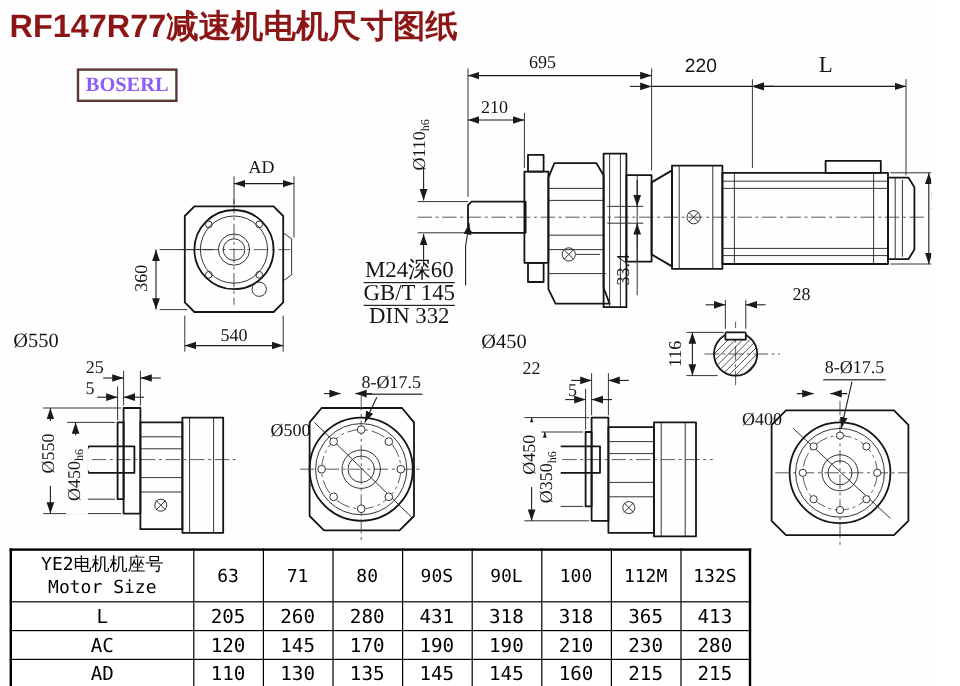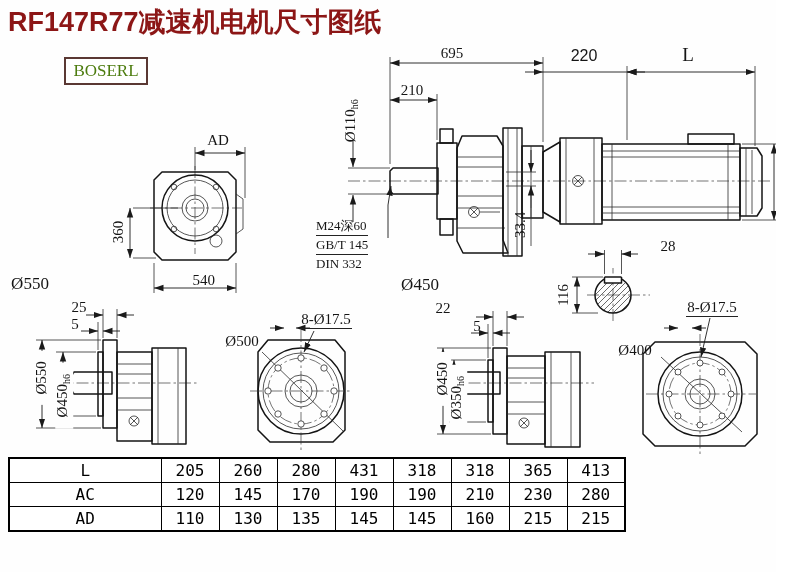--- a/index.html
+++ b/index.html
@@ -2,37 +2,37 @@
 <html><head>
 <meta charset="utf-8">
 <style>
   html,body{margin:0;padding:0;background:#ffffff;}
   .page{position:relative;width:776px;height:572px;background:#fefefe;overflow:hidden;
         font-family:"Liberation Serif", serif;color:#151515;}
   .title{position:absolute;left:8px;top:4px;font-family:"Liberation Sans",sans-serif;
          font-weight:bold;font-size:27px;color:#8c1616;white-space:nowrap;}
   .logo{position:absolute;left:64px;top:57px;width:80px;height:24px;border:2px solid #5a3833;
         display:flex;align-items:center;justify-content:center;background:#fff;}
-  .logo span{font-family:"Liberation Serif",serif;font-weight:normal;font-size:17px;color:#4d7c0f;}
+  .logo span{font-family:"Liberation Serif",serif;font-weight:bold;font-size:17px;color:#8b5cf6;}
   svg{position:absolute;left:0;top:0;}
   .ol{fill:none;stroke:#141414;stroke-width:1.5;stroke-linejoin:round;}
   .tl{fill:none;stroke:#2b2b2b;stroke-width:0.8;}
   .dl{fill:none;stroke:#1a1a1a;stroke-width:0.9;}
   .cl{fill:none;stroke:#3a3a3a;stroke-width:0.7;stroke-dasharray:12 3 2.5 3;}
   .hl{stroke:#2a2a2a;stroke-width:0.7;}
   .hole{fill:#fff;stroke:#2b2b2b;stroke-width:0.8;}
   .lbl{position:absolute;font-size:15px;text-align:center;white-space:nowrap;line-height:1.05;}
   .rot{transform:rotate(-90deg);}
   .wbg{background:#fefefe;padding:0 2px;}
   .big{font-size:17px;}
   .bold220{font-family:"Liberation Sans",sans-serif;font-weight:normal;font-size:16px;}
   .serifL{font-size:19px;}
   .sub{font-size:10px;vertical-align:-3px;}
   .ul{border-bottom:1px solid #222;padding-bottom:0px;}
-  .tapblock{position:absolute;left:316px;top:217px;font-size:13px;line-height:18px;}
+  .tapblock{position:absolute;left:303px;top:217px;font-size:19px;line-height:18px;text-align:center;}
   .tapblock div{white-space:nowrap;}
   table.spec{position:absolute;left:8px;top:457px;border-collapse:collapse;table-layout:fixed;
              font-family:"DejaVu Sans Mono",monospace;font-size:16px;color:#000;background:#fff;}
   table.spec th,table.spec td{border:1px solid #000;text-align:center;vertical-align:middle;
              padding:0;font-weight:normal;}
   table.spec{border:2px solid #000;}
   .hrow th{height:42px;font-size:15px;line-height:19px;}
   .drow td{height:23px;}
   .c0{width:152px;} .cn{width:58px;}
 </style>
@@ -295,29 +295,29 @@
   </div>
 
   <span class="lbl rot" style="left:496px;top:217px;width:50px;">33.4</span>
   <span class="lbl big" style="left:394px;top:276px;width:52px;">Ø450</span>
 
   <span class="lbl" style="left:654px;top:239px;width:28px;">28</span>
   <span class="lbl rot" style="left:544px;top:287px;width:40px;">116</span>
 
   <span class="lbl" style="left:200px;top:133px;width:36px;">AD</span>
   <span class="lbl rot" style="left:99px;top:224px;width:40px;">360</span>
-  <span class="lbl" style="left:175px;top:273px;width:40px;text-align:right;">540</span>
+  <span class="lbl" style="left:175px;top:273px;width:40px;">540</span>
   <span class="lbl big" style="left:6px;top:275px;width:48px;">Ø550</span>
 
   <span class="lbl" style="left:66px;top:300px;width:26px;">25</span>
   <span class="lbl" style="left:64px;top:317px;width:22px;">5</span>
   <span class="lbl rot wbg" style="left:15px;top:370px;width:50px;">Ø550</span>
   <span class="lbl rot wbg" style="left:31px;top:387px;width:62px;"><span>Ø450</span><span class="sub">h6</span></span>
 
-  <span class="lbl" style="left:222px;top:334px;width:40px;">Ø500</span>
+  <span class="lbl" style="left:222px;top:352px;width:40px;">Ø500</span>
   <span class="lbl ul" style="left:300px;top:312px;width:52px;">8-Ø17.5</span>
 
   <span class="lbl" style="left:430px;top:301px;width:26px;">22</span>
   <span class="lbl" style="left:466px;top:319px;width:22px;">5</span>
   <span class="lbl rot wbg" style="left:416px;top:371px;width:50px;">Ø450</span>
   <span class="lbl rot wbg" style="left:425px;top:389px;width:62px;"><span>Ø350</span><span class="sub">h6</span></span>
 
   <span class="lbl" style="left:612px;top:343px;width:46px;">Ø400</span>
   <span class="lbl ul" style="left:686px;top:300px;width:52px;">8-Ø17.5</span>
 
@@ -327,20 +327,34 @@
         <col class="cn">
         <col class="cn">
         <col class="cn">
         <col class="cn">
         <col class="cn">
         <col class="cn">
         <col class="cn">
         <col class="cn">
       </colgroup>
     <tbody>
+        <tr class="hrow">
+      <th>
+        <div>YE2电机机座号</div>
+        <div>Motor Size</div>
+      </th>
+      <th>63</th>
+      <th>71</th>
+      <th>80</th>
+      <th>90S</th>
+      <th>90L</th>
+      <th>100</th>
+      <th>112M</th>
+      <th>132S</th>
+    </tr>
     <tr class="drow">
       <td>L</td>
       <td>205</td>
       <td>260</td>
       <td>280</td>
       <td>431</td>
       <td>318</td>
       <td>318</td>
       <td>365</td>
       <td>413</td>

